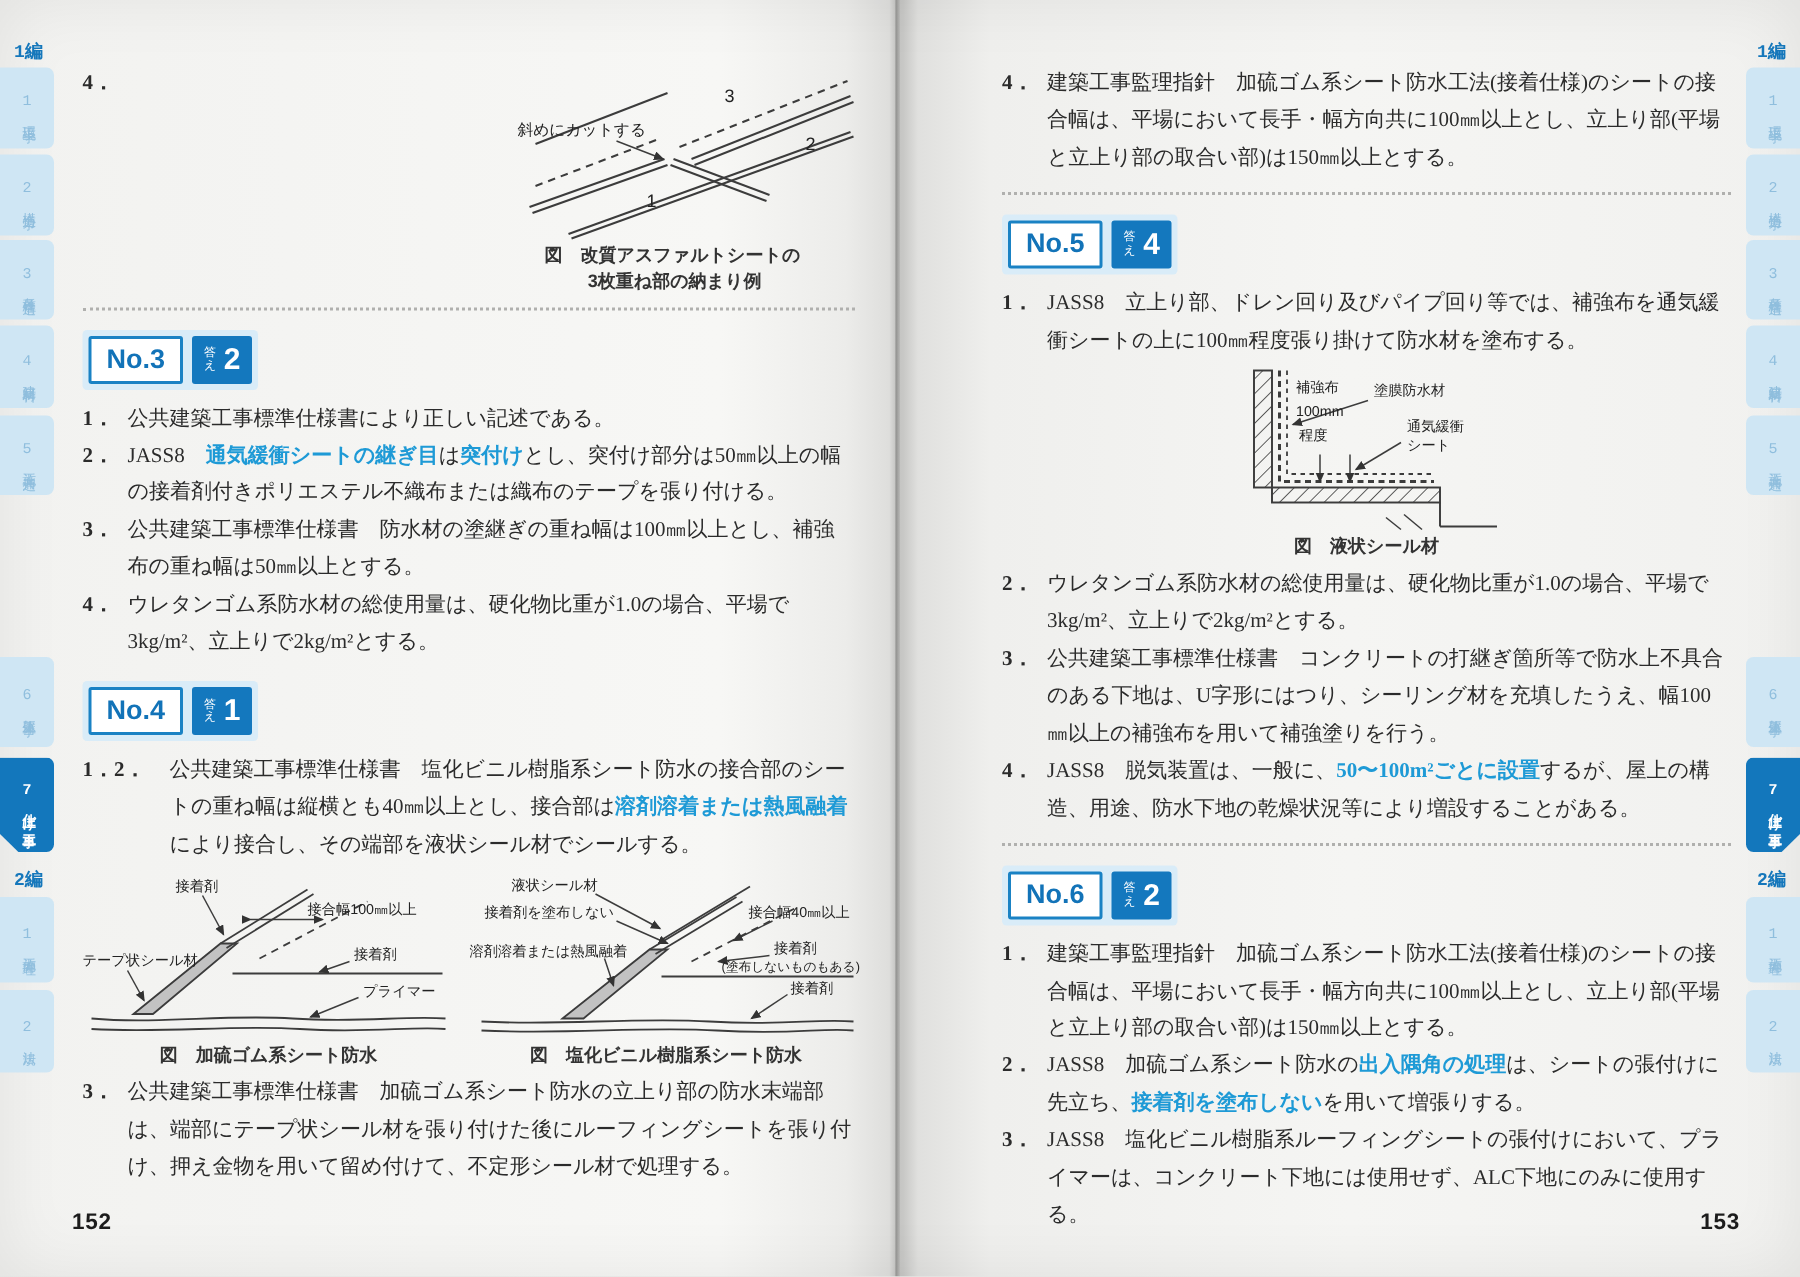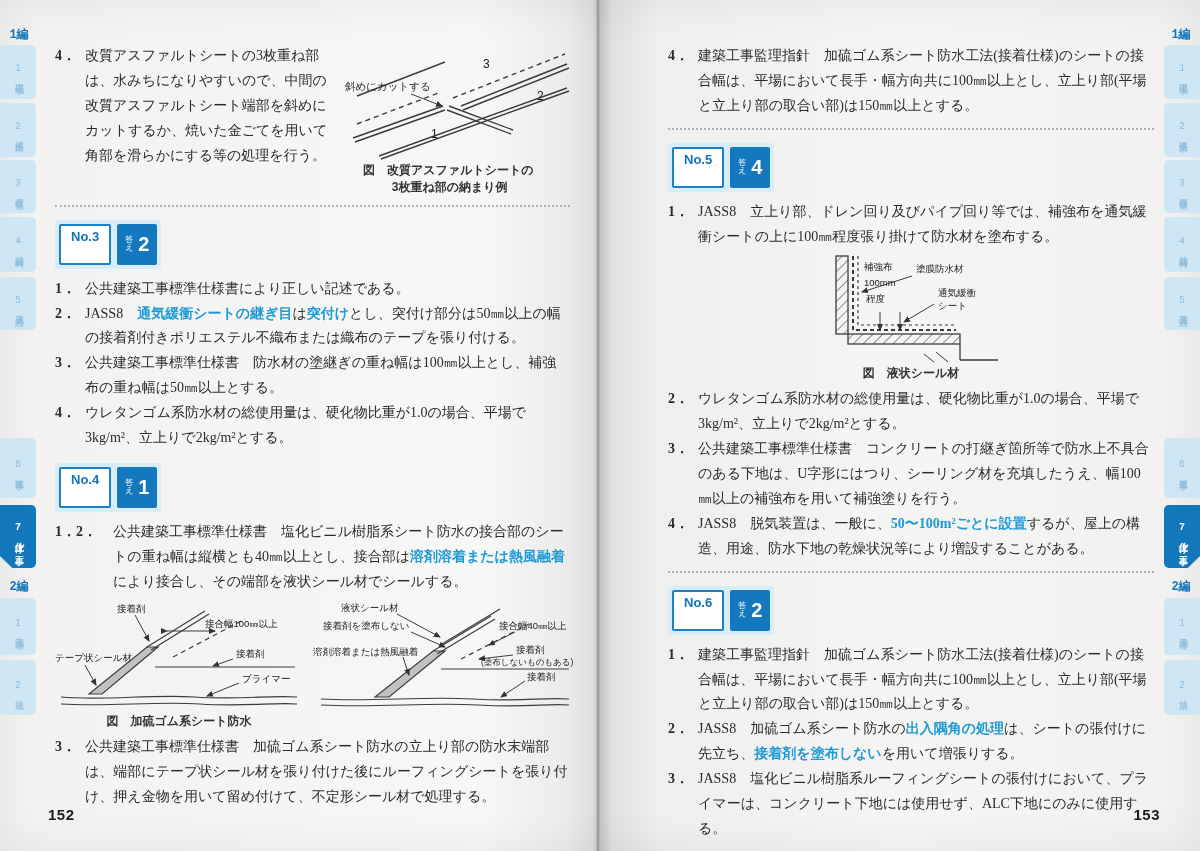--- a/index.html
+++ b/index.html
@@ -46,21 +46,21 @@
   .li .num.wide{flex-basis:58px;}
   .li .txt{flex:1;}
   .hl{color:#1e9ad6;font-weight:bold;margin-top:44px;}
 
   .sep{border-top:2px dotted #b0b0ae;height:0;margin:9px 0 11px;}
 
   
   .qbadge{display:inline-flex;align-items:stretch;gap:6px;background:#d9ecf8;
     padding:4px;border-radius:3px;margin:2px 0 8px;font-family:"Liberation Sans",sans-serif;}
   .qno{background:#fff;border:2px solid #1a82c4;color:#1273b8;font-weight:bold;
-    font-size:13px;line-height:1;padding:4px 10px 20px;border-radius:2px;}
+    font-size:18px;line-height:1;padding:4px 10px 6px;border-radius:2px;}
   .ansbox{background:#1478be;color:#fff;display:flex;align-items:center;gap:5px;
     padding:2px 8px;border-radius:2px;}
   .anslabel{display:flex;flex-direction:column;font-size:8px;line-height:1.05;}
   .ansnum{font-size:20px;font-weight:bold;line-height:1;}
 
   
   figure{margin:0;}
   .fig svg{display:block;}
   .fig text{font-family:"Liberation Sans",sans-serif;fill:#222;}
   figcaption{font-family:"Liberation Sans",sans-serif;font-size:12px;font-weight:bold;
@@ -161,21 +161,20 @@
     <div class="tab p9">
         <span class="tnum">2</span>
         <span class="tlabel">法規</span>
       </div>
   </nav>
 
   <main class="page page-left">
     <div class="row-top">
       <div class="li top-item">
         <span class="num">4．</span>
-        <span class="txt">改質アスファルトシートの3枚重ね部は、水みちになりやすいので、中間の改質アスファルトシート端部を斜めにカットするか、焼いた金ごてを用いて角部を滑らかにする等の処理を行う。</span>
       </div>
       <figure class="fig">
         <svg width="225" height="118" viewBox="0 0 225 118">
           <defs>
               <marker id="a1" markerWidth="8" markerHeight="8" refX="6" refY="3" orient="auto">
                 <path d="M0,0 L7,3 L0,6 z" fill="#333"></path>
               </marker>
             </defs>
           <g stroke="#3c3c3c" stroke-width="1.4" fill="none">
             <line x1="12" y1="52" x2="100" y2="18"></line>
@@ -305,20 +304,21 @@
             <line x1="212" y1="82" x2="188" y2="98" stroke-width="1" marker-end="url(#a3)"></line>
           </g>
           <text x="28" y="12" font-size="9.5">液状シール材</text>
           <text x="10" y="30" font-size="9.5">接着剤を塗布しない</text>
           <text x="186" y="30" font-size="9.5">接合幅40㎜以上</text>
           <text x="0" y="56" font-size="9.5">溶剤溶着または熱風融着</text>
           <text x="203" y="54" font-size="9.5">接着剤</text>
           <text x="168" y="66" font-size="8.5">(塗布しないものもある)</text>
           <text x="214" y="81" font-size="9.5">接着剤</text>
         </svg>
+        <figcaption>図　塩化ビニル樹脂系シート防水</figcaption>
       </figure>
     </div>
 
     <div class="li mt6">
       <span class="num">3．</span>
       <span class="txt"><span>公共建築工事標準仕様書　加硫ゴム系シート防水の立上り部の防水末端部は、端部にテープ状シール材を張り付けた後にルーフィングシートを張り付け、押え金物を用いて留め付けて、不定形シール材で処理する。</span></span>
     </div>
   </main>
 
   <main class="page page-right">

